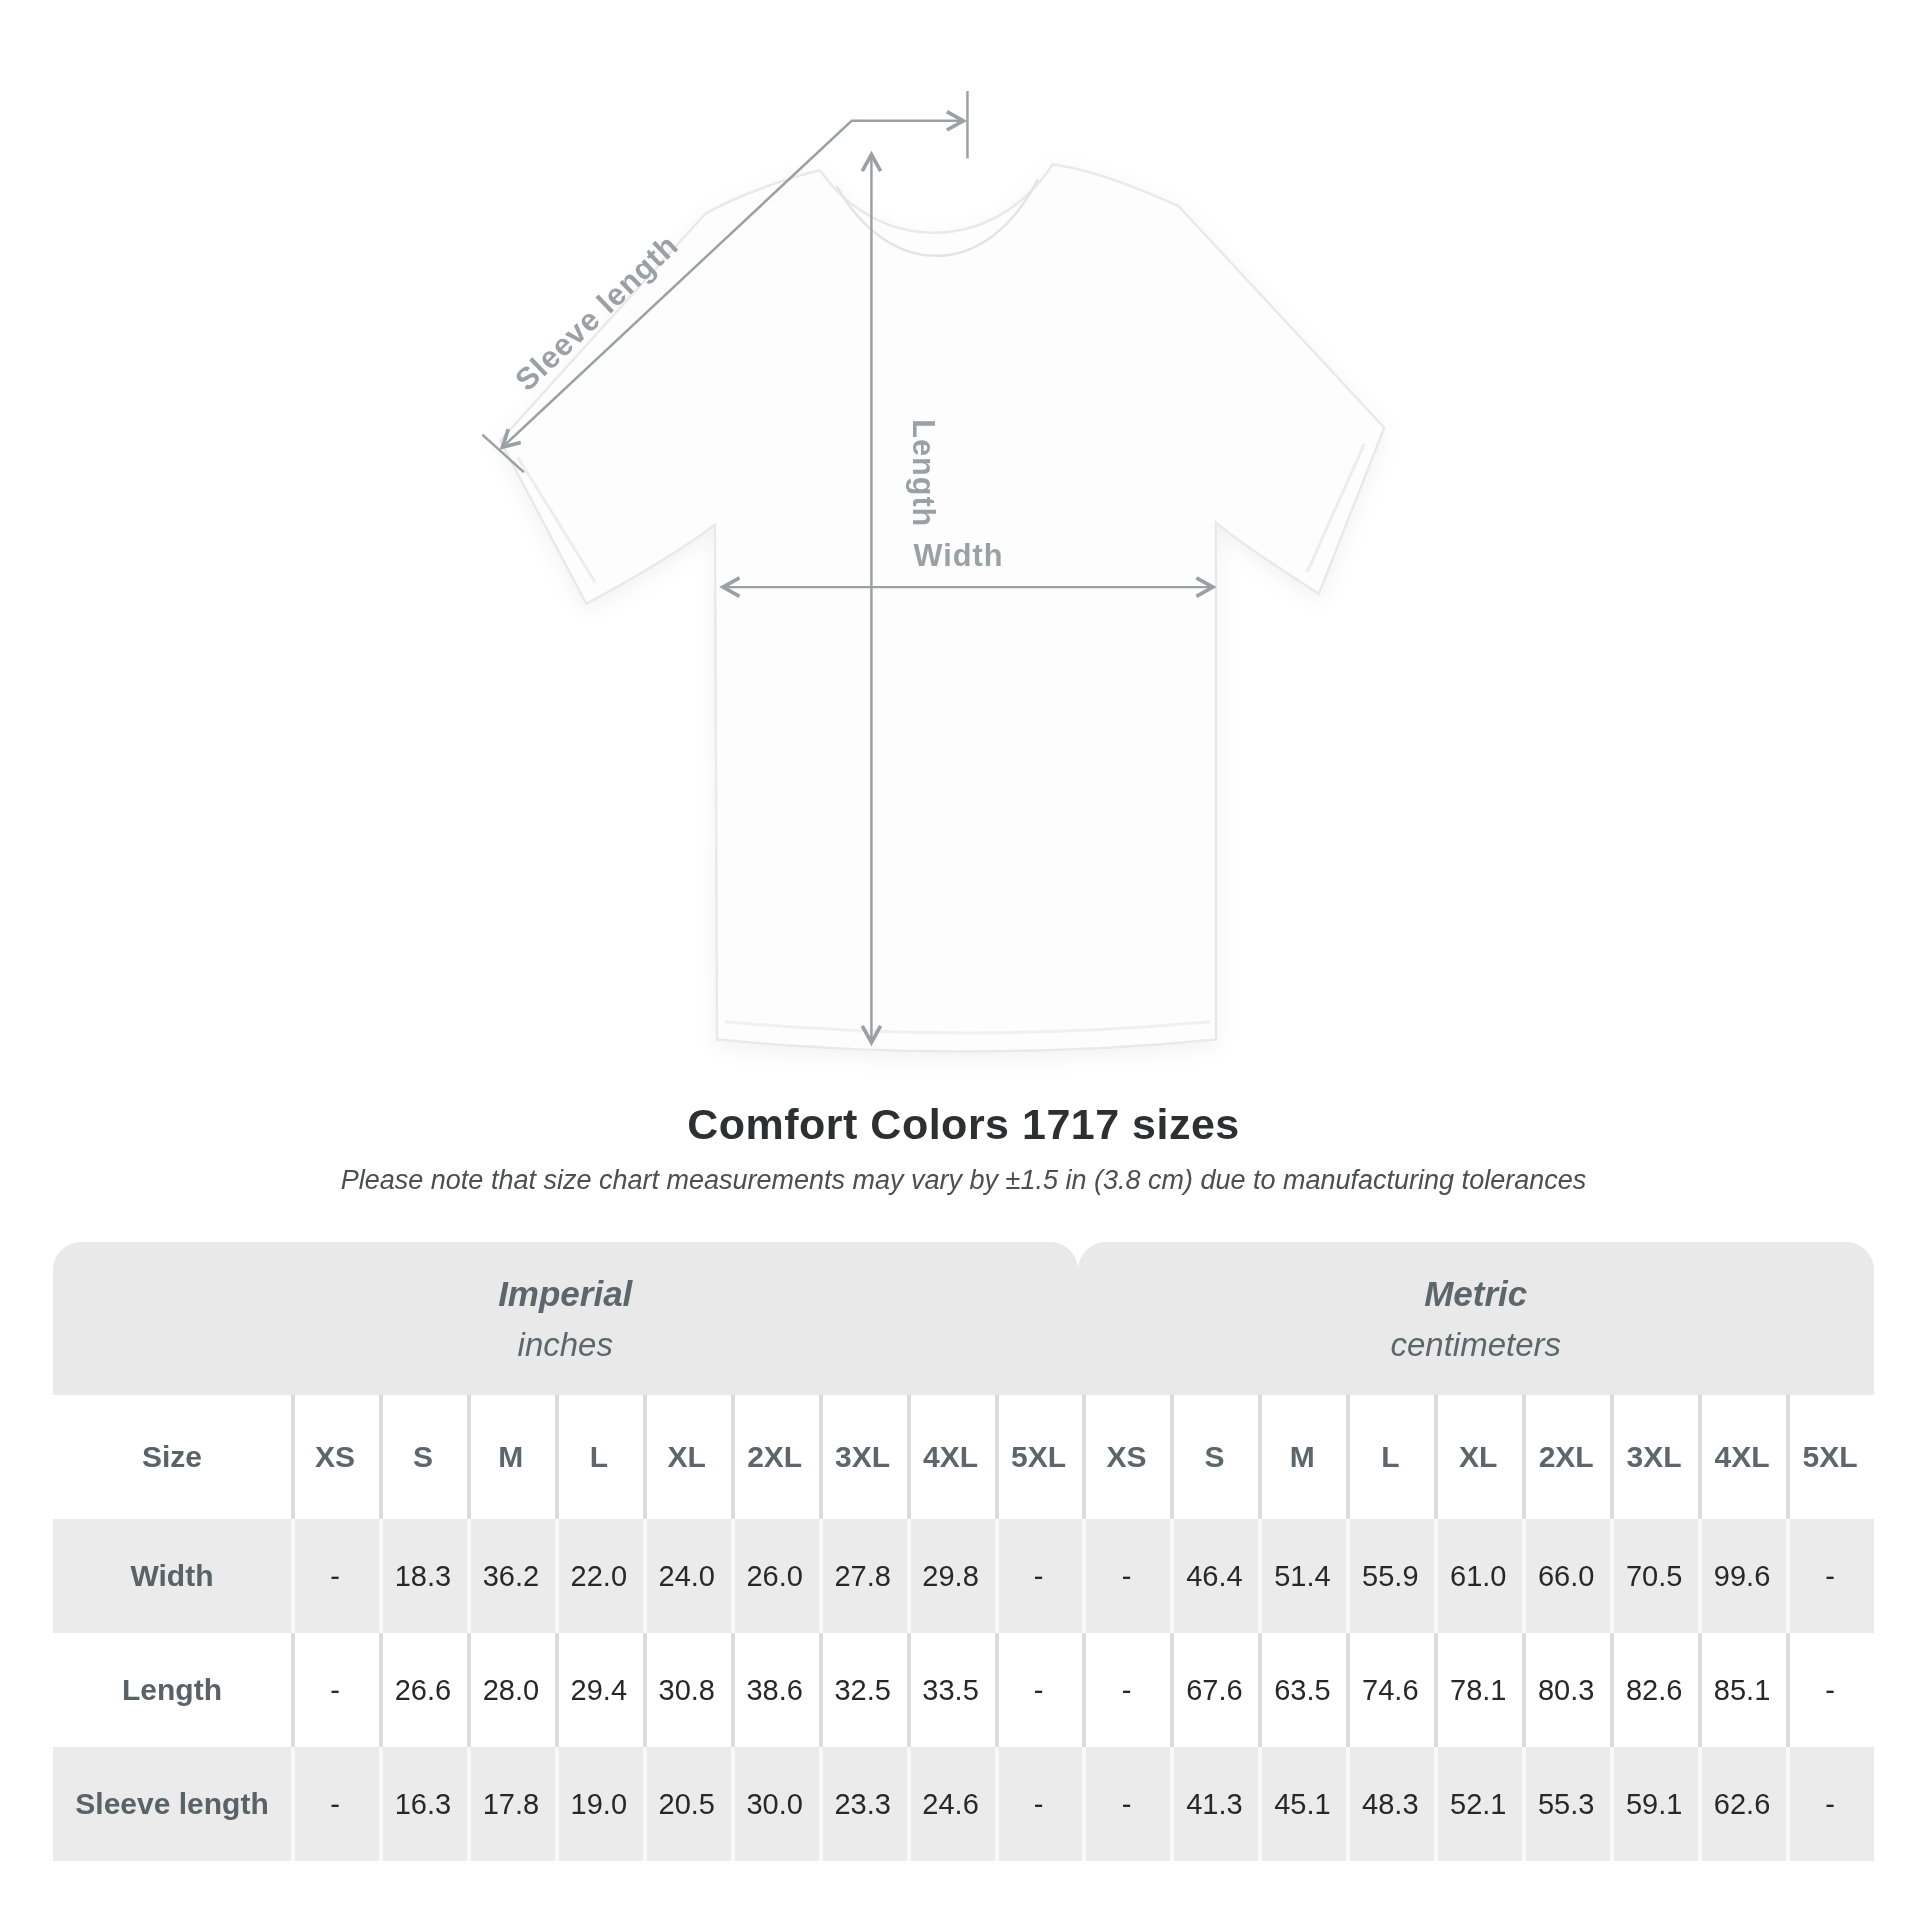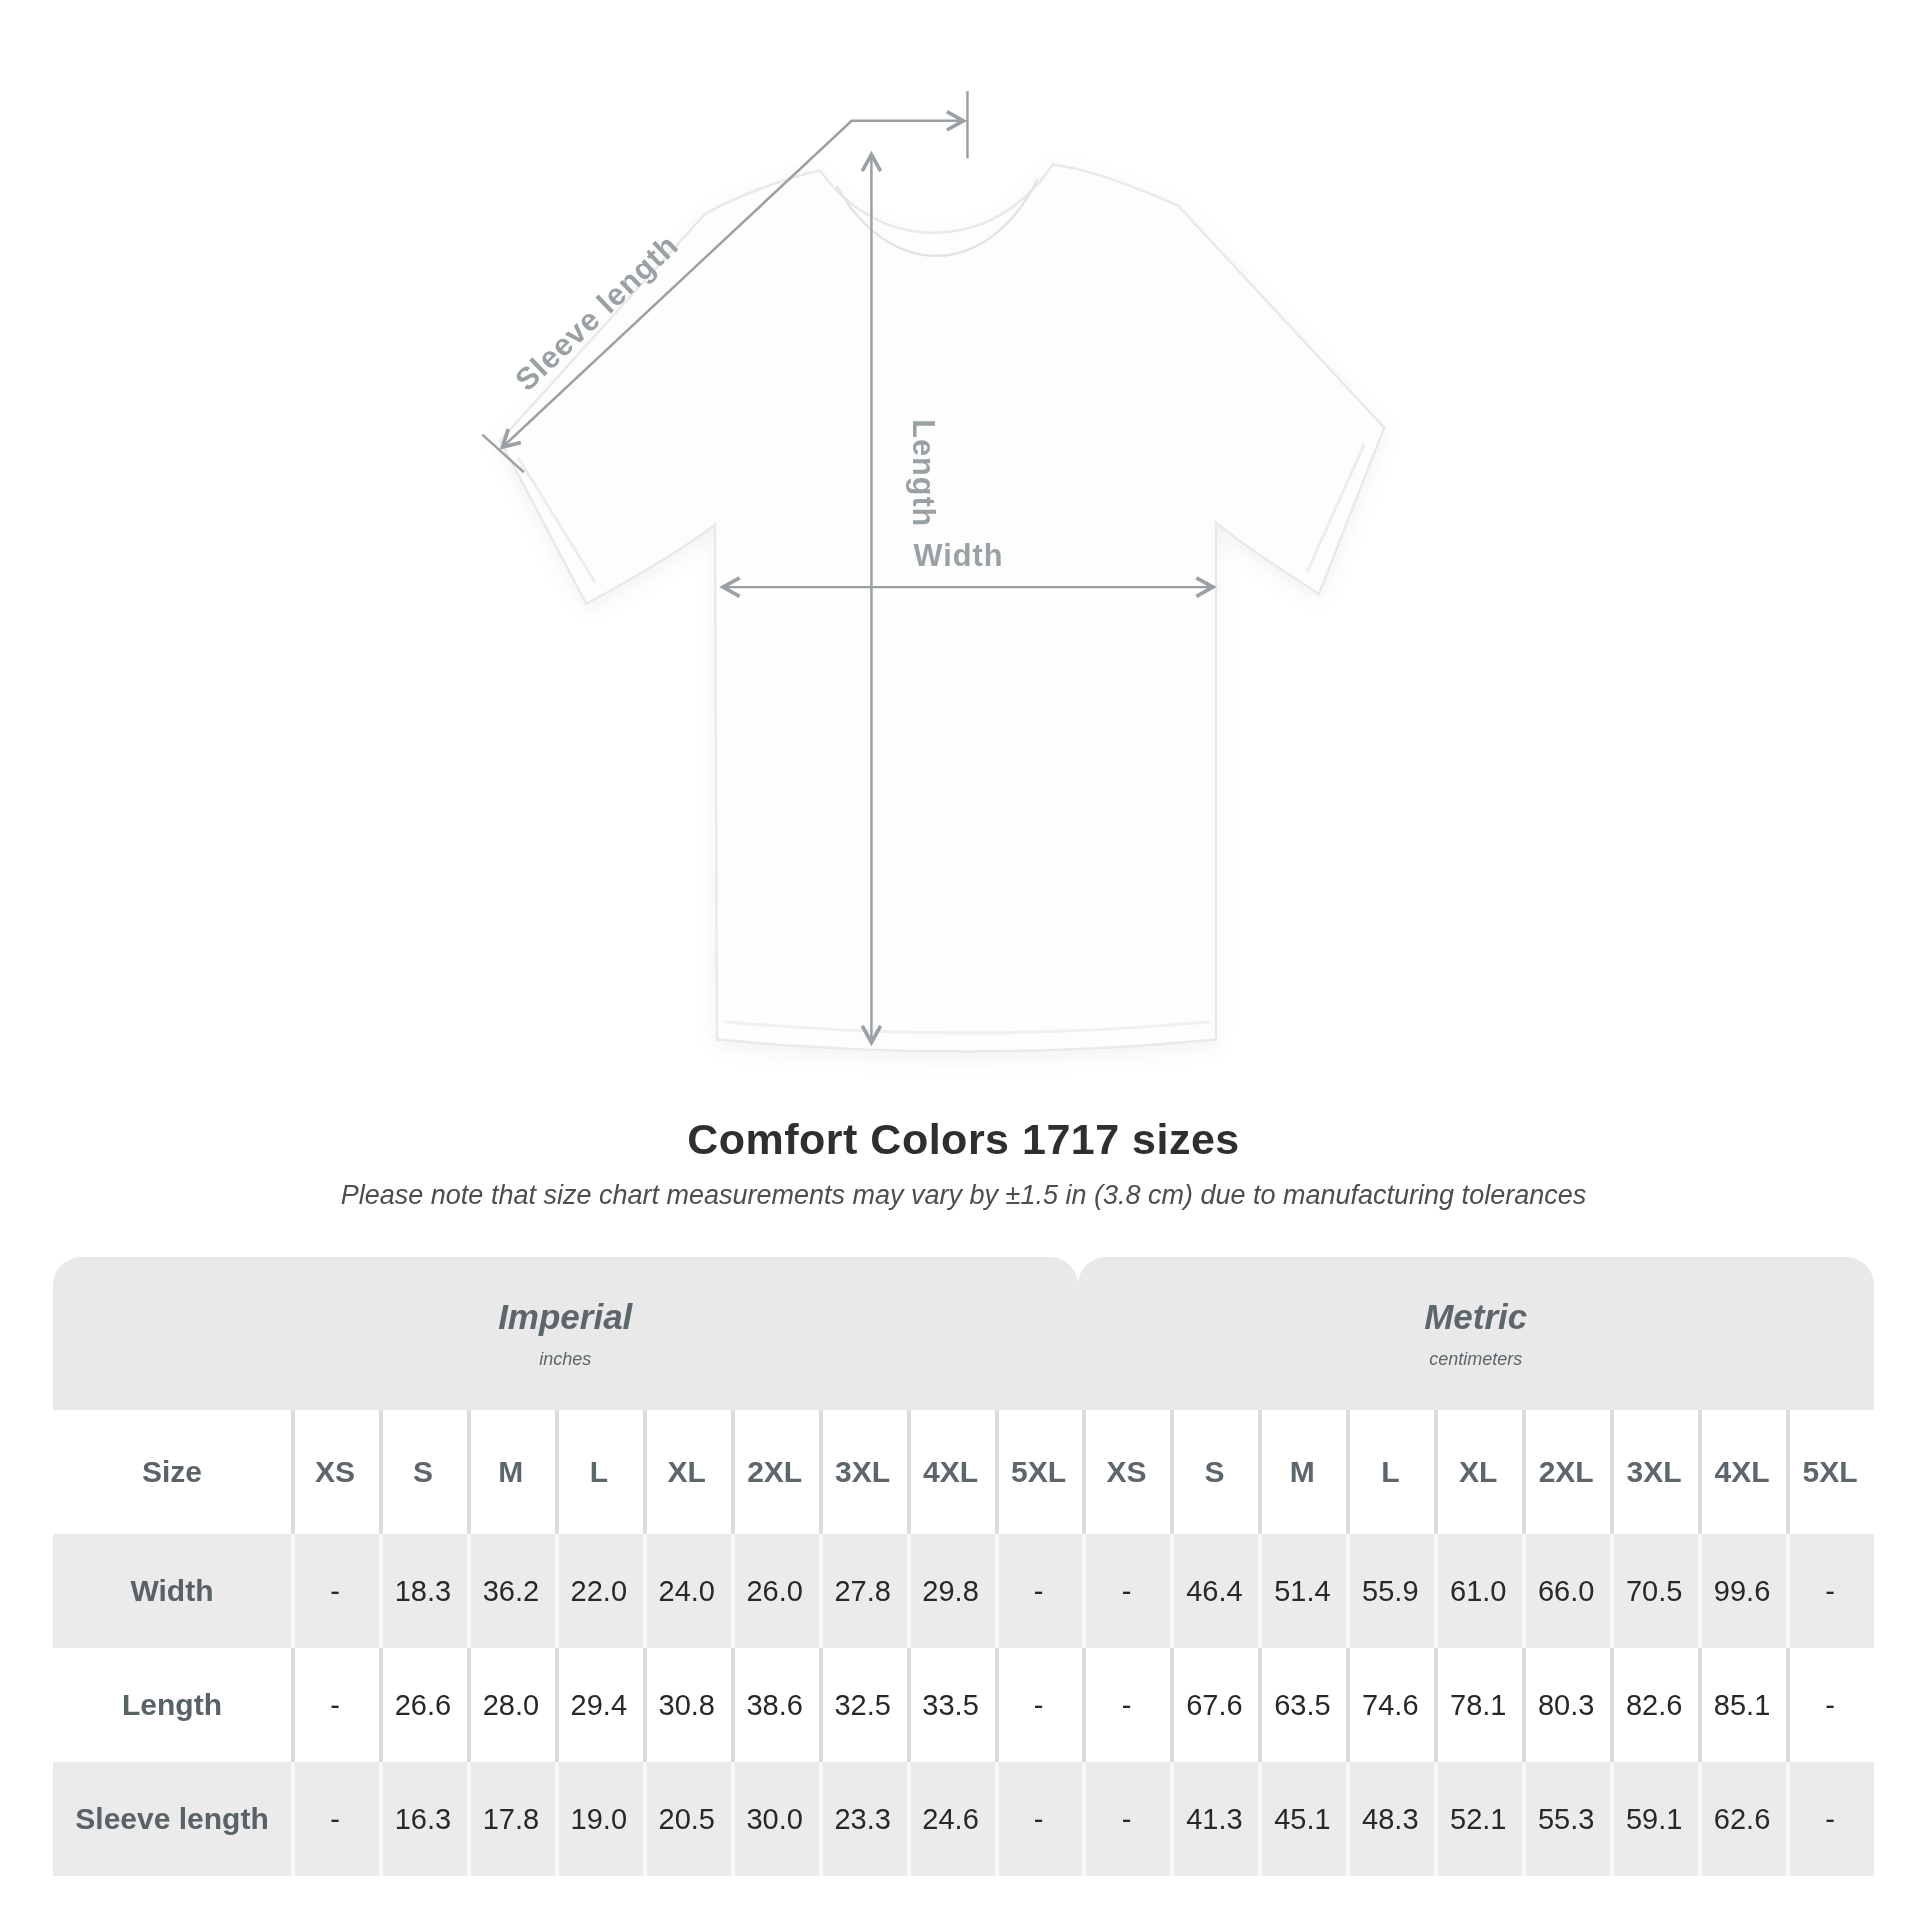--- a/index.html
+++ b/index.html
@@ -8,42 +8,42 @@
     font-family:"Liberation Sans", sans-serif;
   }
   
   .diagram{position:relative;width:1927px;height:1097px;}
   .diagram svg{position:absolute;left:0;top:0;}
   .meas-label{
     fill:#9aa1a4;font-weight:bold;font-size:31px;letter-spacing:1px;
     font-family:"Liberation Sans", sans-serif;
   }
   
-  .title-block{text-align:center;margin-top:18px;}
+  .title-block{text-align:center;margin-top:3px;}
   .page-title{
     font-size:43px;font-weight:bold;color:#2d2f30;letter-spacing:0.5px;
   }
   .page-subtitle{
     margin-top:16px;font-size:27px;font-style:italic;color:#4c4e4f;
   }
   
   .size-table{
     margin:46px 53px 0 53px; 
   }
   .unit-header{
     display:grid;grid-template-columns:calc(50% + 114px) 1fr;
     height:153px;
   }
   .unit-box{
     background:#e9e9e9;border-radius:28px 28px 0 0;
     display:flex;flex-direction:column;align-items:center;justify-content:center;
     color:#5c666b;
   }
   .unit-name{font-size:35px;font-weight:bold;font-style:italic;}
-  .unit-sub{font-size:18px;font-style:italic;margin-top:12px;}
+  .unit-sub{font-size:33px;font-style:italic;margin-top:12px;}
   .trow{
     display:grid;grid-template-columns:238px repeat(18,1fr);
   }
   .trow .cell{
     display:flex;align-items:center;justify-content:center;
     font-size:29px;color:#282828;
   }
   .trow .cell + .cell{box-shadow:inset 4px 0 0 var(--sep);}
   .r-white{background:#ffffff;--sep:#dcdcdc;}
   .r-gray{background:#ebebeb;--sep:#f8f8f8;}

